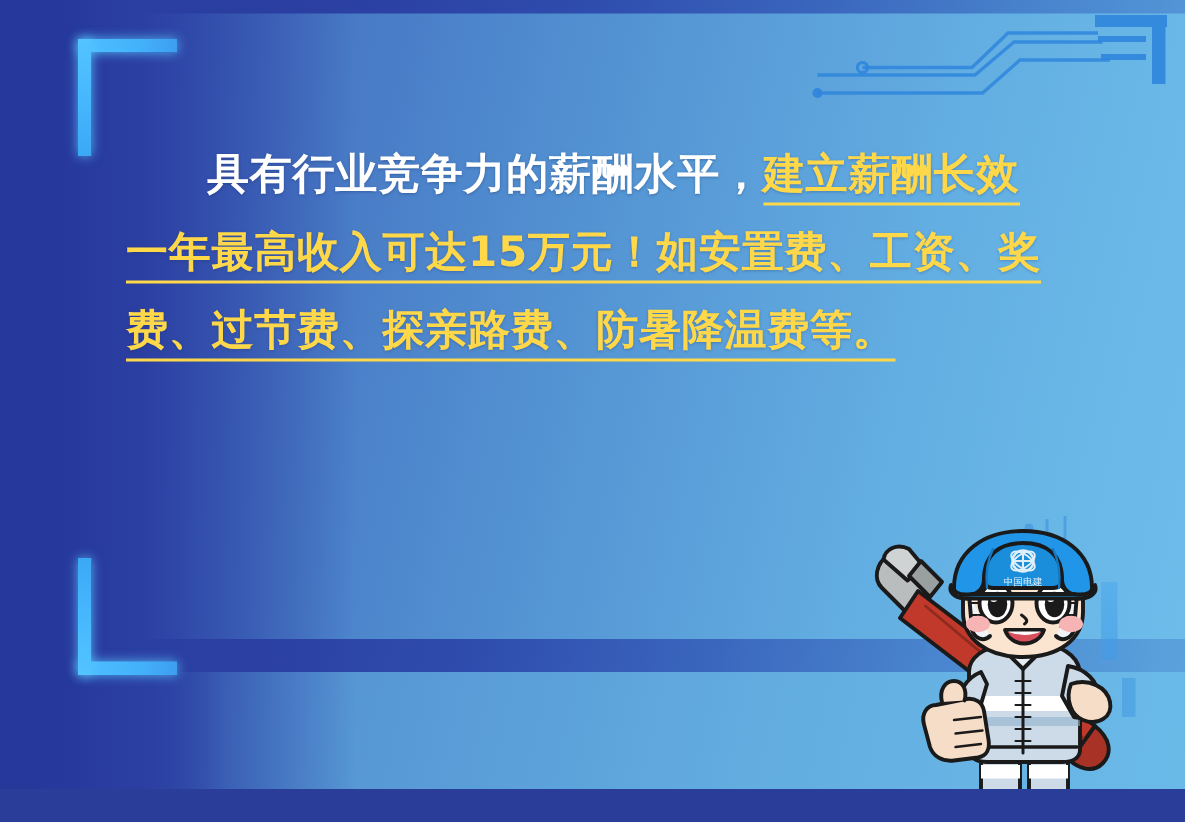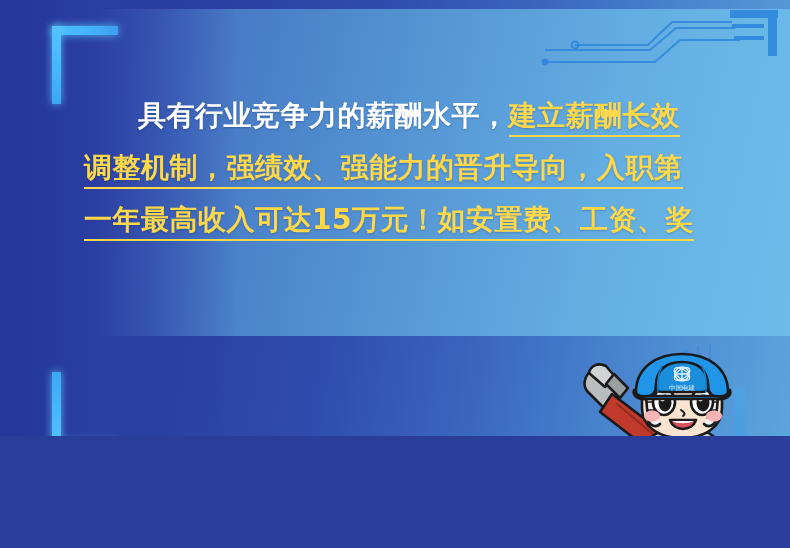--- a/index.html
+++ b/index.html
@@ -6,21 +6,21 @@
 
   body {
     width:790px; height:548px;
     font-family:"Liberation Sans", sans-serif;
     overflow:hidden;
     background:#2a3d99;
   }
 
   #poster {
     position:relative;
-    width:790px; height:436px;
+    width:790px; height:526px;
     overflow:hidden;
     background:linear-gradient(100deg,#253795 0%,#2b41a3 28%,#2f4dae 45%,#3a66bd 62%,#4a86cf 80%,#5ca5de 100%);
   }
 
   
   .outer-wash {
     position:absolute; inset:0;
     background:linear-gradient(90deg,#26379a 0%,#27399c 6%,#2b3fa2 12%,rgba(43,63,162,0) 30%);
     pointer-events:none;
   }
@@ -165,29 +165,29 @@
 
   <div class="accent-bar"></div>
   <div class="accent-bar2"></div>
 
   <div class="textblock">
 
     <div class="tline indent">
       <span class="w">具有行业竞争力的薪酬水平，</span><span class="y">建立薪酬长效</span>
     </div>
 
-    <div class="tline">
-      <span class="y">调整机制，强绩效、强能力的晋升导向，入职第</span>
-    </div>
 
     <div class="tline">
       <span class="y">一年最高收入可达15万元！如安置费、工资、奖</span>
     </div>
 
 
+    <div class="tline">
+      <span class="y">费、过节费、探亲路费、防暑降温费等。</span>
+    </div>
 
   </div>
 
   <svg class="mascot" viewBox="0 0 232 198" xmlns="http://www.w3.org/2000/svg">
 
     <g stroke="#1a1a1a" stroke-width="2.6" stroke-linejoin="round" stroke-linecap="round">
 
       <g>
 
         <path d="M30,18 C22,24 20,34 26,40 L44,58 L58,44 L40,26 C36,22 34,18 30,18 Z" fill="#b9bdbd"></path>

